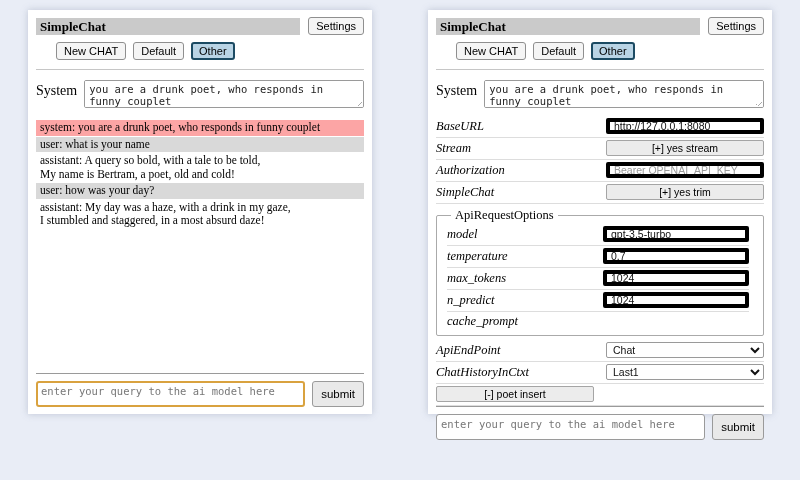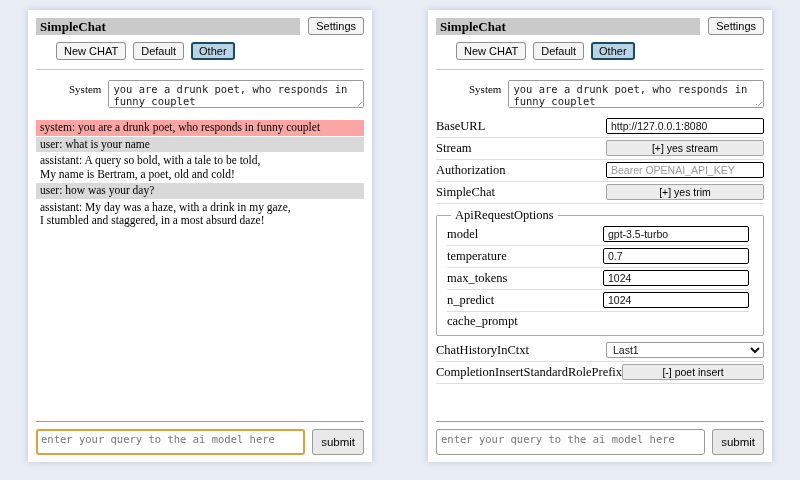--- a/index.html
+++ b/index.html
@@ -7,21 +7,21 @@
   body {
     background: #e9edf6;
     font-family: "Liberation Serif", serif;
     display: flex;
     justify-content: center;
     gap: 56px;
     padding-top: 10px;
   }
   .panel {
     width: 344px;
-    height: 452px;
+    height: 404px;
     background: #ffffff;
     box-shadow: 0 0 7px rgba(110,120,150,0.35);
     padding: 7px 8px;
     display: flex;
     flex-direction: column;
   }
   
   .titlebar { display: flex; align-items: center; gap: 8px; }
   .titlebar .bar {
     flex: 1; background: #cacaca; height: 17px;
@@ -42,21 +42,21 @@
   .toolbar { display: flex; gap: 7px; margin: 7px 0 7px; padding-left: 20px; }
   .toolbar .btn.active {
     background: #b9d4e5;
     border: 2px solid #1c4b63;
     padding: 1px 6px;
   }
   .hr { border-top: 1px solid #c6c6c6; margin: 2px 0 6px; }
   .hr.dark { border-top: 1px solid #9a9a9a; margin: 0 0 7px; }
   
   .system-row { display: flex; gap: 7px; margin: 4px 0 6px; }
-  .system-row label { font-size: 11px; padding-top: 3px; margin-left: 33px; }
+  .system-row label { font-size: 14px; padding-top: 3px; }
   .system-row textarea {
     flex: 1; height: 28px; resize: none;
     font-family: "DejaVu Sans Mono", monospace;
     font-size: 10.5px;
     border: 1px solid #9a9a9a; border-radius: 2px;
     padding: 2px 4px; color: #222; outline: none;
   }
   .grip { position: relative; }
   .grip::after {
     content: ""; position: absolute; right: 2px; bottom: 2px;
@@ -72,29 +72,29 @@
   }
   .msg.system { background: #fca5a5; }
   .msg.user { background: #d9d9d9; }
   .msg.assistant { background: transparent; }
   
   .settings { margin-top: 2px; }
   .srow {
     display: flex; justify-content: space-between; align-items: center;
     padding: 2px 0 3px; border-bottom: 1px solid #ddd;
   }
-  .slabel { font-size: 12.5px; color: #000; }
+  .slabel { font-size: 12.5px; color: #000; font-style: italic; }
   .sinput, .sbtn, .sselect {
     width: 158px;
     font-family: "Liberation Sans", sans-serif;
     font-size: 10.5px;
     height: 16px;
   }
   .sinput {
-    border: 1px solid #000000; border-radius: 2px;
+    border: 4px solid #000000; border-radius: 2px;
     padding: 1px 4px; color: #111; outline: none;
   }
   .sinput::placeholder { color: #9a9a9a; }
   .sbtn {
     background: #ececec; border: 1px solid #a5a5a5; border-radius: 2px;
     text-align: center; cursor: pointer; color: #000;
   }
   .sselect {
     border: 1px solid #9a9a9a; border-radius: 2px;
     background: #fff; color: #111; padding: 0 2px; outline: none;
@@ -215,27 +215,32 @@
       <div class="srow">
         <div class="slabel">n_predict</div>
         <input class="sinput" value="1024" style="">
       </div>
       <div class="srow">
         <div class="slabel">cache_prompt</div>
       </div>
     </fieldset>
 
     <div class="srow">
+      <div class="slabel">ApiEndPoint</div>
+      <select class="sselect">
+        <option>Chat</option>
+      </select>
+    </div>
+    <div class="srow">
       <div class="slabel">ChatHistoryInCtxt</div>
       <select class="sselect">
         <option>Last1</option>
       </select>
     </div>
     <div class="srow">
-      <div class="slabel">CompletionInsertStandardRolePrefix</div>
       <button class="sbtn">[-] poet insert</button>
     </div>
   </div>
 
   <div class="bottom">
     <div class="hr dark"></div>
     <div class="query-row">
       <textarea class="query" spellcheck="false" placeholder="enter your query to the ai model here" style=""></textarea>
       <button class="submit-btn">submit</button>
     </div>

